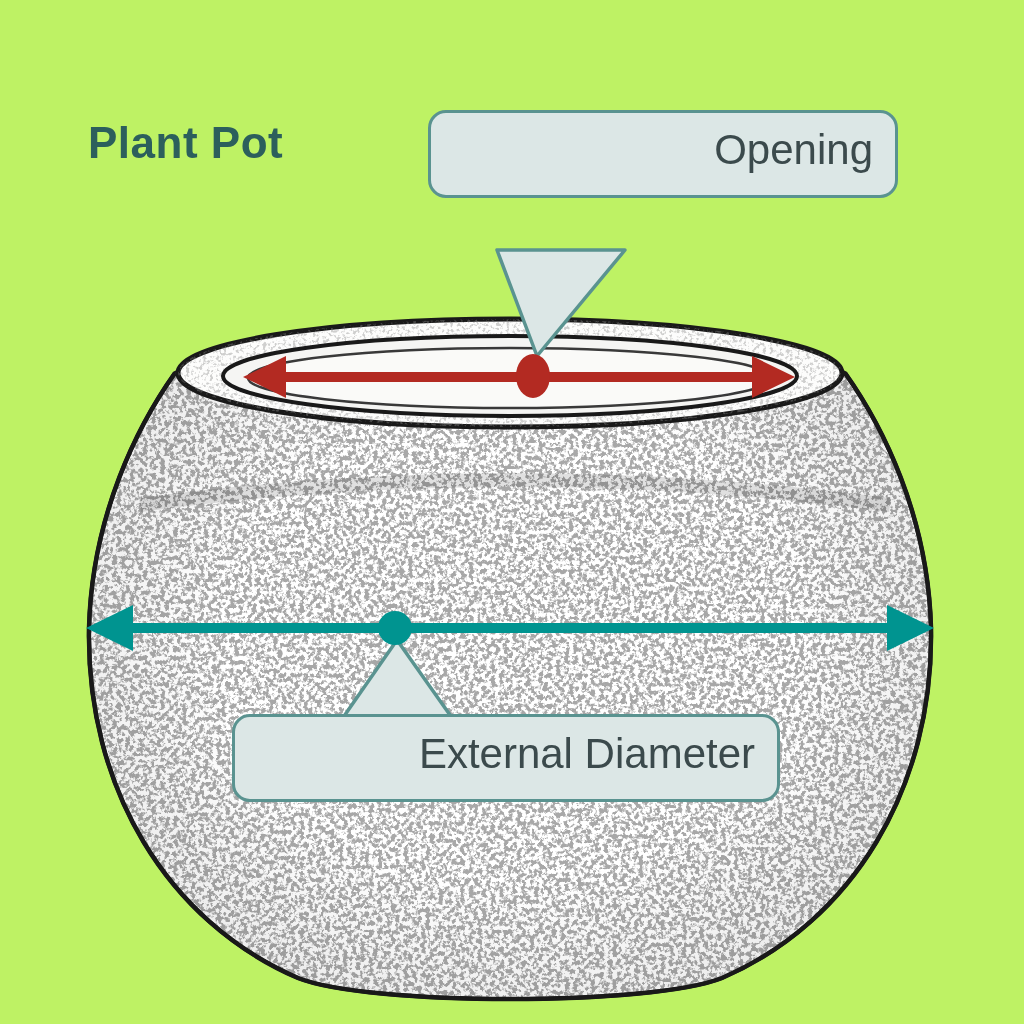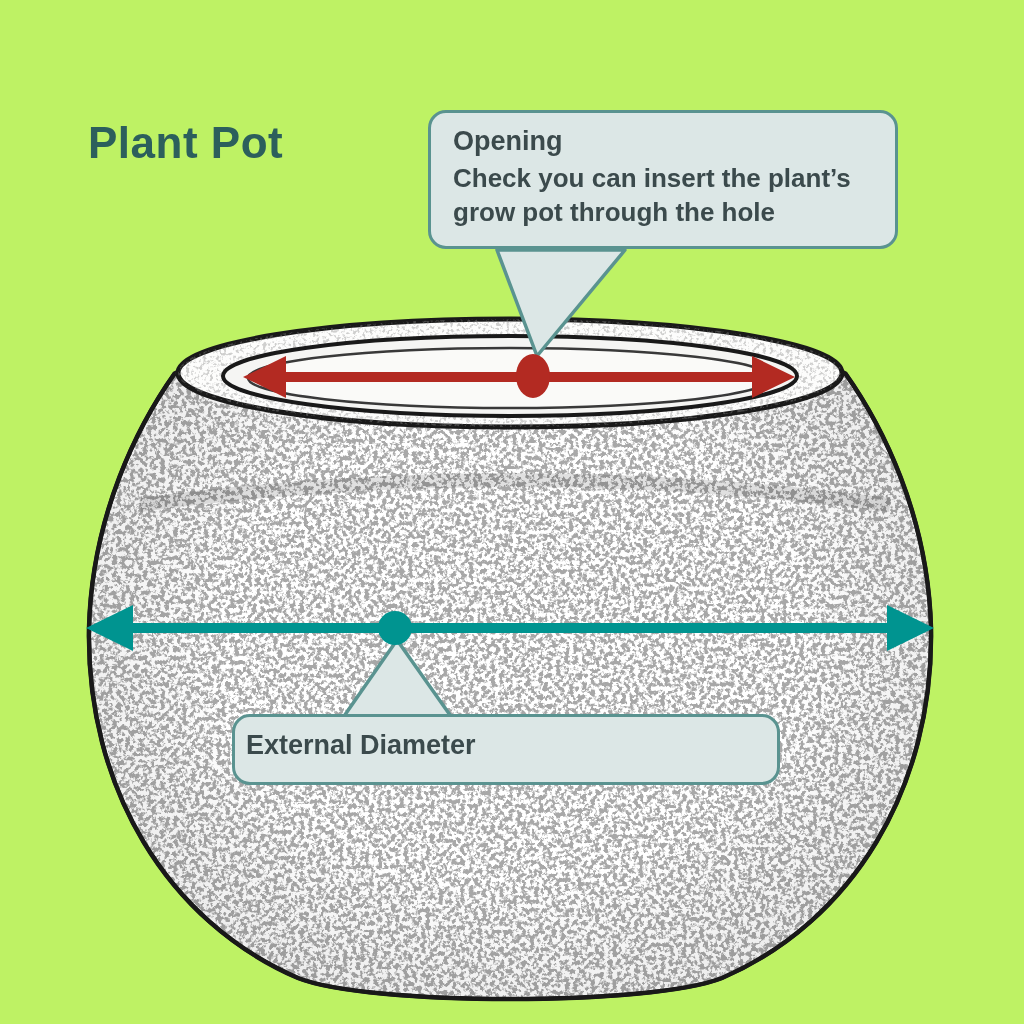--- a/index.html
+++ b/index.html
@@ -35,21 +35,21 @@
     color:var(--title-text);letter-spacing:.5px;
   }
   .callout{
     position:absolute;box-sizing:border-box;
     background:var(--callout-bg);
     border:3.5px solid var(--callout-border);
     border-radius:18px;
     padding:13px 22px 16px 22px;
     color:var(--callout-text);
   }
-  .callout .c-title{font-size:27px;font-weight:bold;margin-bottom:5px;}
+  .callout .c-title{font-size:42px;font-weight:normal;margin-bottom:5px;text-align:right;}
   .callout .c-body{font-size:26px;font-weight:bold;line-height:1.3;}
   .callout-opening{left:428px;top:110px;width:470px;}
   .callout-external{left:232px;top:714px;width:548px;padding-left:11px;}
 </style>
 </head>
 <body>
 
 <div class="stage">
 
   <svg class="art" viewBox="0 0 1024 1024" width="1024" height="1024">
@@ -116,20 +116,19 @@
       <circle cx="395" cy="628" r="17"></circle>
     </g>
   </svg>
 
   <div class="title">
     <div>Plant Pot</div>
   </div>
 
   <div class="callout callout-opening">
     <div class="c-title">Opening</div>
-    <div class="c-body">Check you can insert the plant’s grow pot through the hole</div>
   </div>
 
   <div class="callout callout-external">
     <div class="c-title">External Diameter</div>
   </div>
 
 </div>
 
 </body></html>

